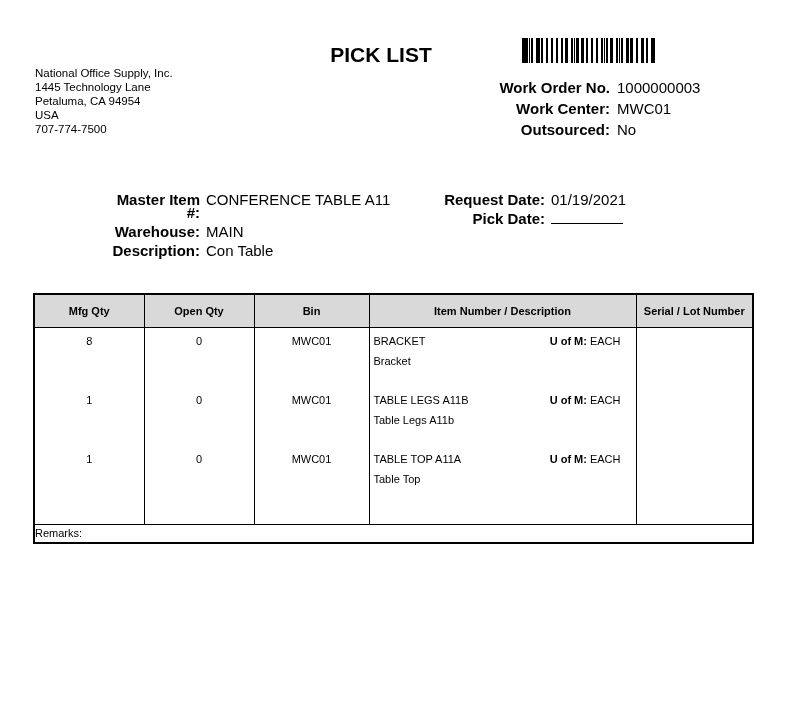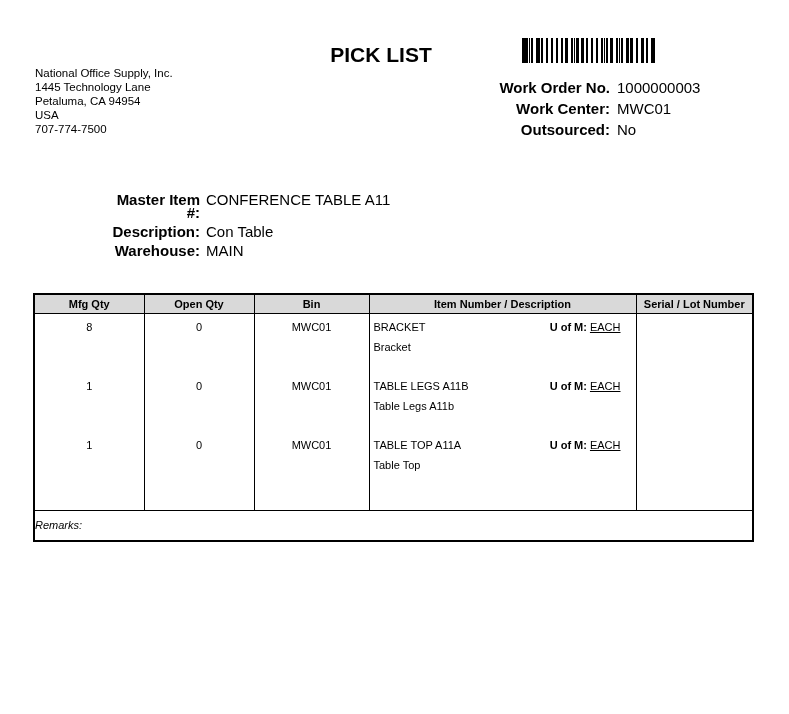--- a/index.html
+++ b/index.html
@@ -64,32 +64,32 @@
     position: absolute; left: 33px; top: 293px; width: 719px;
     border-collapse: collapse; table-layout: fixed;
     font-size: 11px;
     border: 2px solid #000;
   }
   table.pick-table th, table.pick-table td {
     border: 1px solid #000; padding: 0;
   }
   table.pick-table thead th {
     background: #d9d9d9; font-weight: bold;
-    height: 19px; text-align: center; vertical-align: middle;
+    height: 33px; text-align: center; vertical-align: middle;
   }
   table.pick-table td.body-cell { height: 197px; vertical-align: top; }
   .item-block { height: 59px; padding-top: 3px; line-height: 20px; }
   td.center-col .item-block { text-align: center; }
   td.desc-col .item-block { padding-left: 4px; padding-right: 15px; }
   .desc-line1 { display: flex; justify-content: space-between; }
   .uom-label { font-weight: bold; }
-  .uom-value { margin-left: 3px; text-decoration: underline; }
+  .uom-value { margin-left: 3px; }
   td.remarks-cell {
-    height: 31px; vertical-align: middle;
-    padding-left: 4px; font-size: 11px; font-style: italic;
+    height: 19px; vertical-align: middle;
+    padding-left: 4px; font-size: 11px;
   }
 </style>
 </head>
 <body>
 
 <div class="page">
 
   <div class="title">PICK LIST</div>
 
   <div class="company">
@@ -116,29 +116,39 @@
       <span class="field-value">No</span>
     </div>
   </div>
 
   <div class="field-block mi-block">
     <div class="field-row">
       <span class="field-label">Master Item #:</span>
       <span class="field-value">CONFERENCE TABLE A11</span>
     </div>
     <div class="field-row">
+      <span class="field-label">Warehouse:</span>
+      <span class="field-value">MAIN</span>
+    </div>
+    <div class="field-row">
       <span class="field-label">Description:</span>
       <span class="field-value">Con Table</span>
     </div>
-    <div class="field-row">
-      <span class="field-label">Warehouse:</span>
-      <span class="field-value">MAIN</span>
-    </div>
-  </div>
-
+  </div>
+
+  <div class="field-block date-block">
+    <div class="field-row">
+      <span class="field-label">Request Date:</span>
+      <span class="field-value">01/19/2021</span>
+    </div>
+    <div class="field-row">
+      <span class="field-label">Pick Date:</span>
+      <span class="field-value"><span class="blank-line"></span></span>
+    </div>
+  </div>
 
   <table class="pick-table">
     <colgroup>
       <col style="width:110px">
         <col style="width:110px">
         <col style="width:115px">
         <col style="width:267px">
         <col style="width:117px">
     </colgroup>
     <thead>

